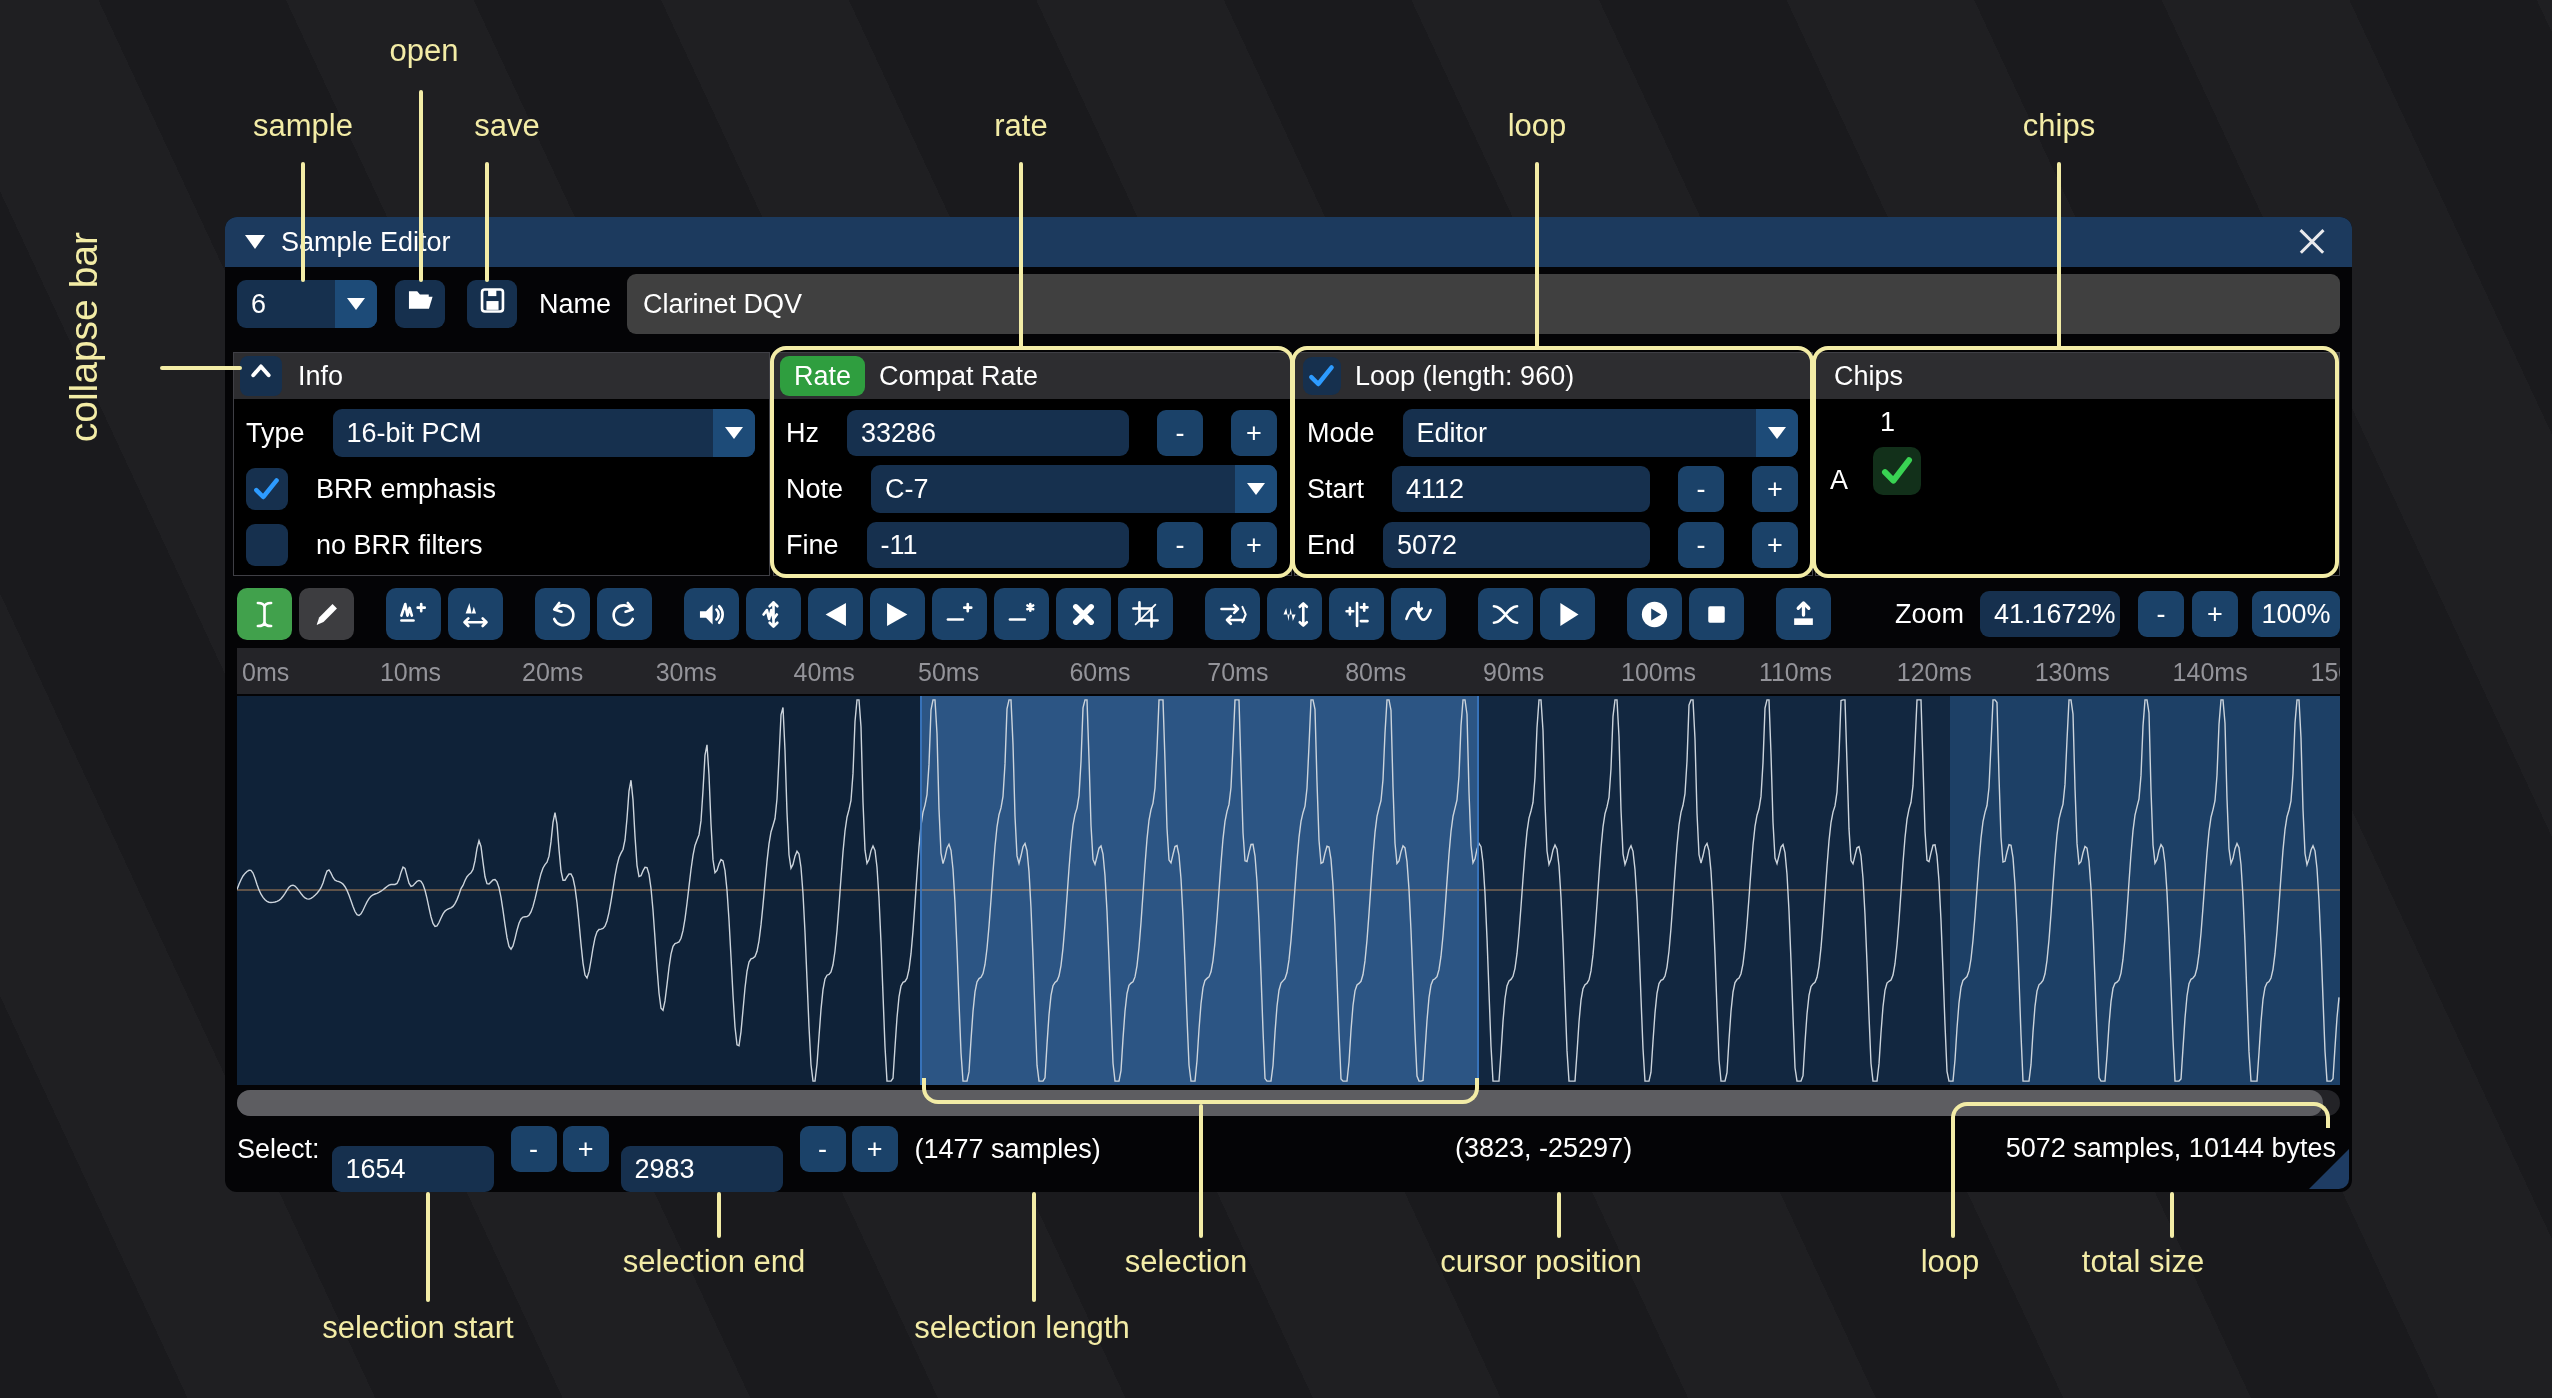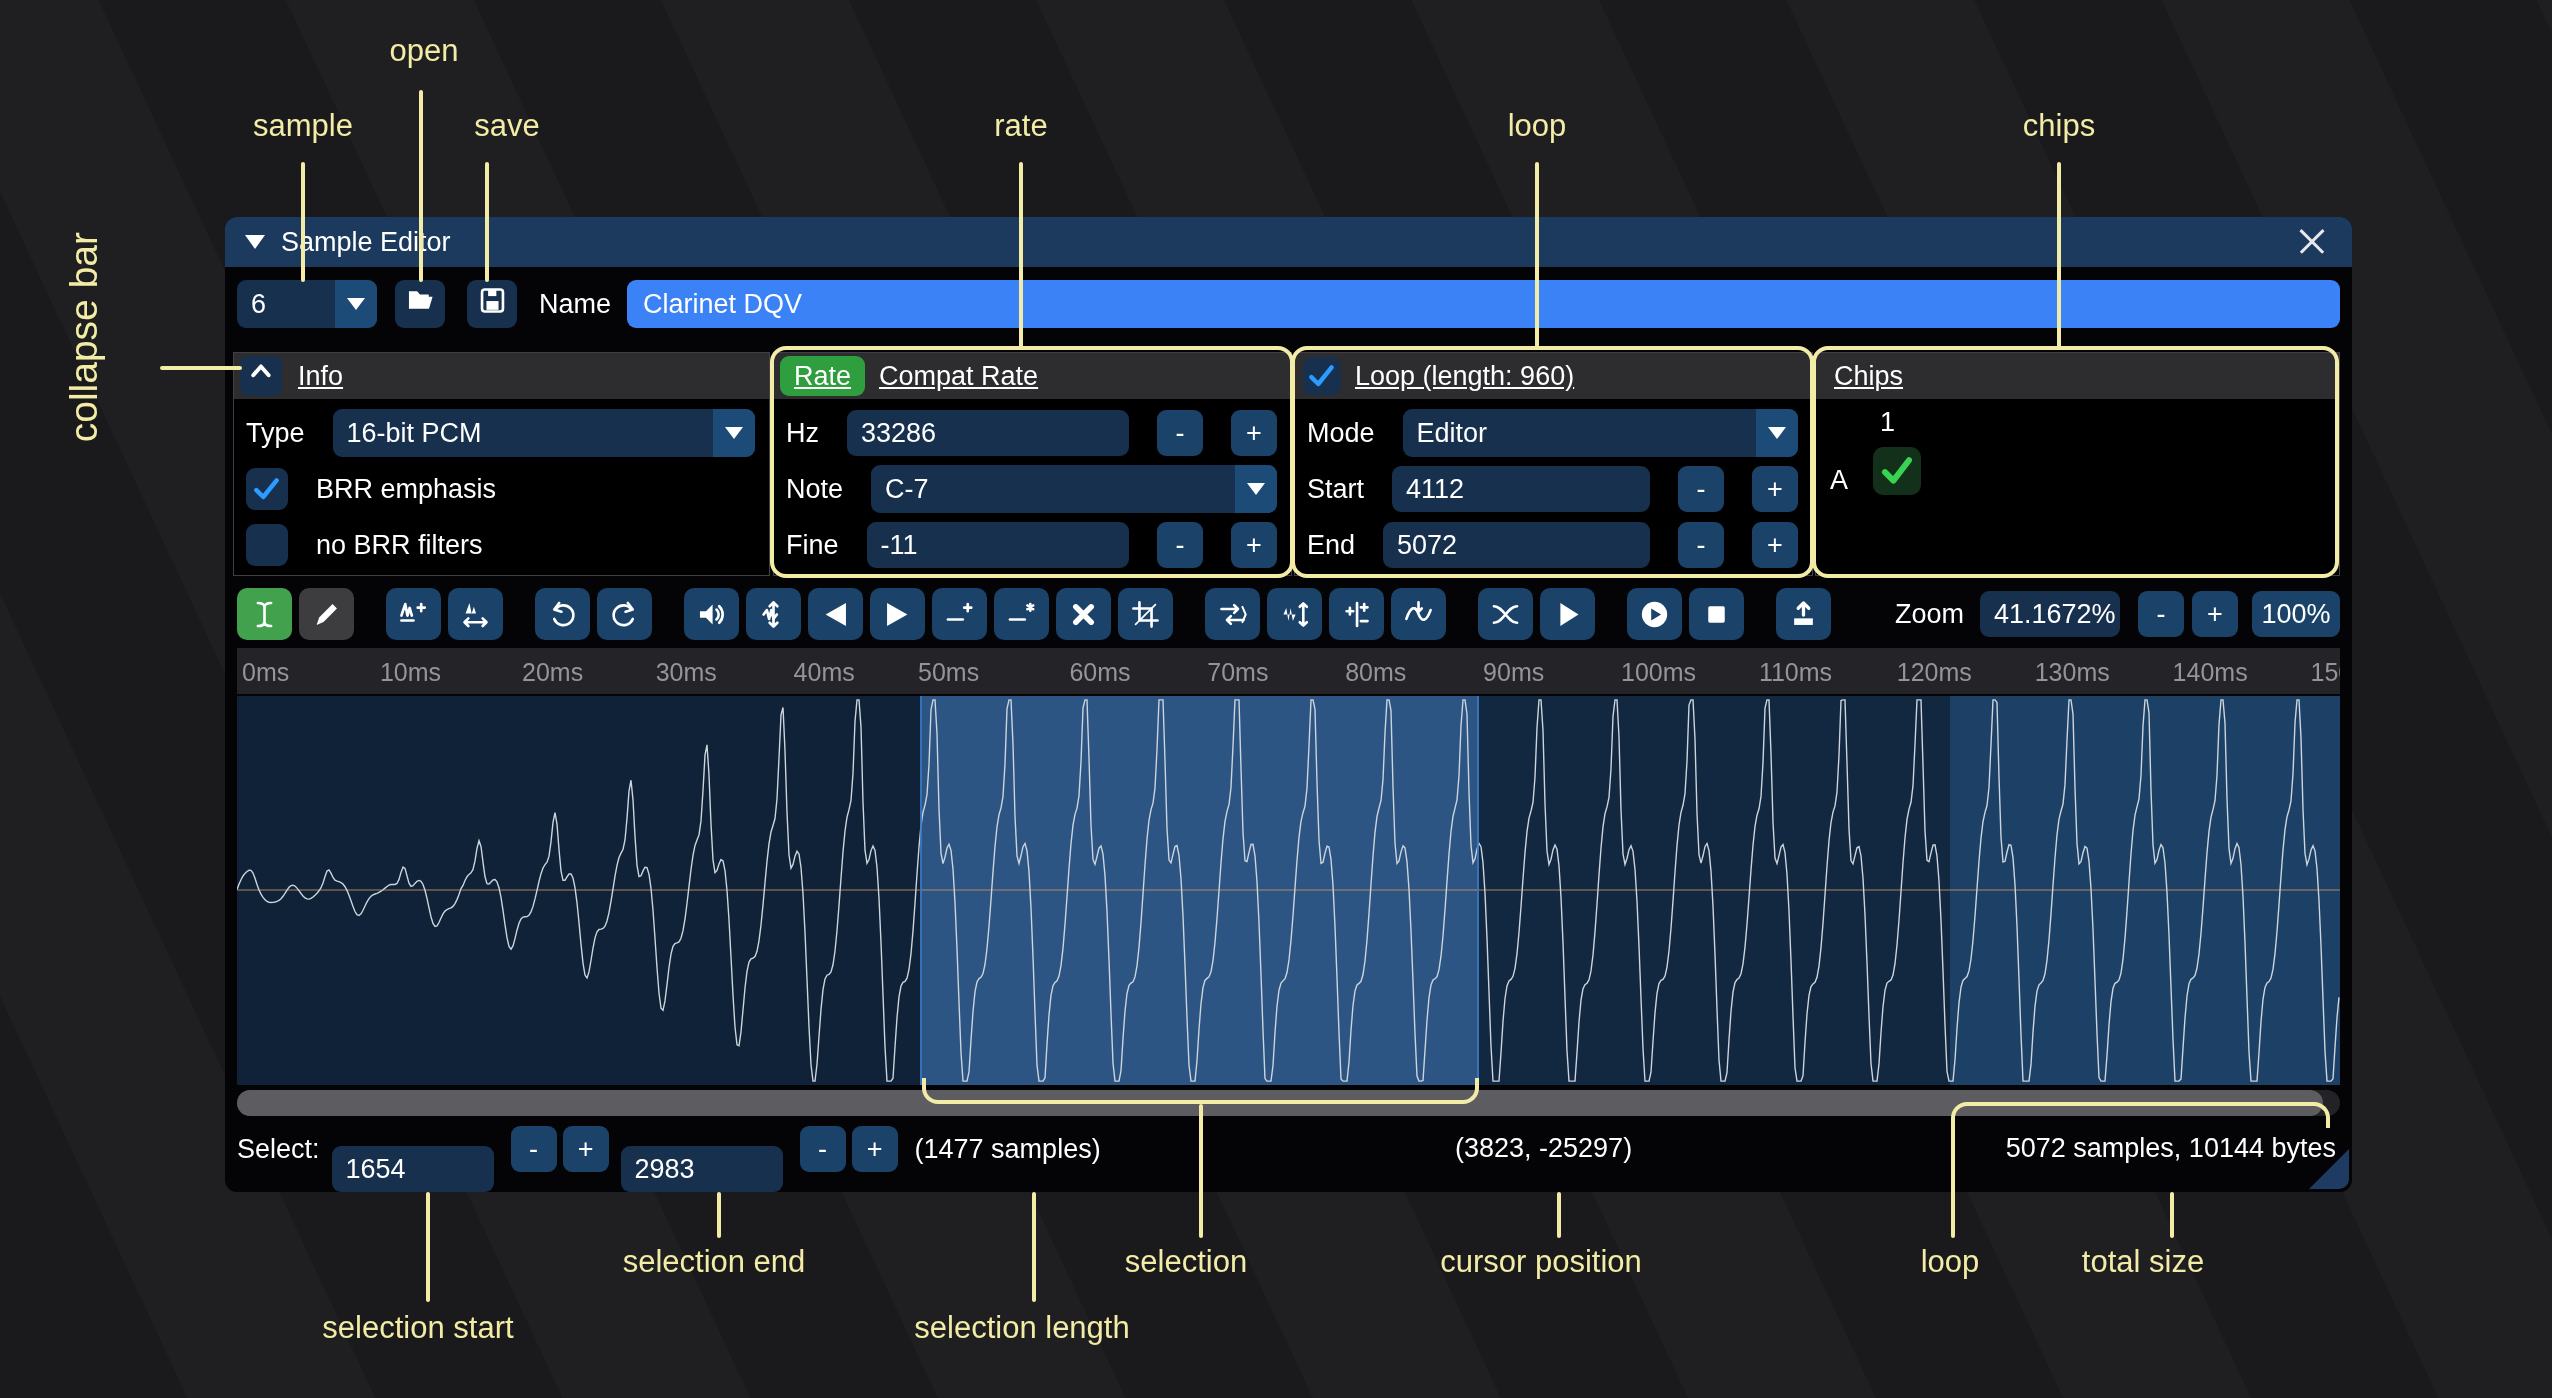--- a/index.html
+++ b/index.html
@@ -19,24 +19,24 @@
   #samplerow{position:absolute;left:12px;top:63px;right:12px;height:48px;display:flex;align-items:center;color:#fff;font-size:27px;}
   .dd{background:#16304e;border-radius:9px;height:48px;display:flex;align-items:center;overflow:hidden;}
   .dd .val{padding:0 14px;flex:1;}
   .dd .arr{width:42px;align-self:stretch;background:#1d4b78;display:flex;align-items:center;justify-content:center;}
   .dd .arr .tri{width:0;height:0;border-left:9px solid transparent;border-right:9px solid transparent;border-top:12px solid #fff;}
   #sample-select{width:140px;}
   .tbtn{width:50px;height:48px;border-radius:9px;background:#16304e;display:flex;align-items:center;justify-content:center;}
   #open-btn{margin-left:18px;}
   #save-btn{margin-left:22px;}
   #name-label{margin-left:22px;}
-  #name-field{margin-left:16px;flex:1;background:#3b82f6;border-radius:9px;height:48px;display:flex;align-items:center;padding:0 16px;}
+  #name-field{margin-left:16px;flex:1;background:#404040;border-radius:9px;height:60px;display:flex;align-items:center;padding:0 16px;}
   
   .sec{position:absolute;top:135px;height:224px;background:#000;border:1px solid #3f3f45;color:#fff;font-size:27px;}
-  .sec-h{height:46px;background:#2d2d30;display:flex;align-items:center;padding:0 4px;text-decoration:underline;}
+  .sec-h{height:46px;background:#2d2d30;display:flex;align-items:center;padding:0 4px;}
   .sec-h .hlabel{margin-left:14px;}
   #sec-info{left:8px;width:537px;}
   #sec-rate{left:548px;width:519px;}
   #sec-loop{left:1069px;width:519px;}
   #sec-chips{left:1590px;width:525px;}
   .collapse-btn{width:42px;height:40px;margin:2px;background:#16304e;border-radius:8px;display:flex;align-items:center;justify-content:center;}
   .rows{padding:6px 14px 0 12px;}
   .row{display:flex;align-items:center;height:56px;gap:28px;}
   .fld{background:#16304e;border-radius:9px;height:46px;display:flex;align-items:center;padding:0 14px;flex:1;}
   .sbtn{width:46px;height:46px;background:#1b4269;border-radius:9px;display:flex;align-items:center;justify-content:center;font-size:27px;flex:none;}

